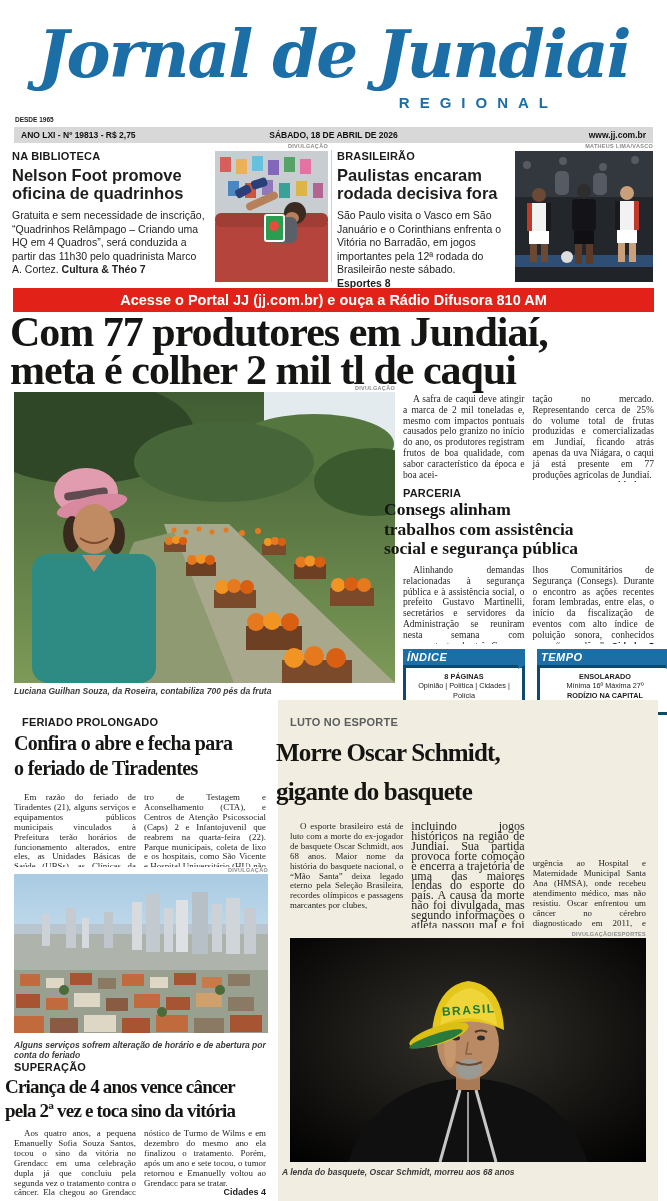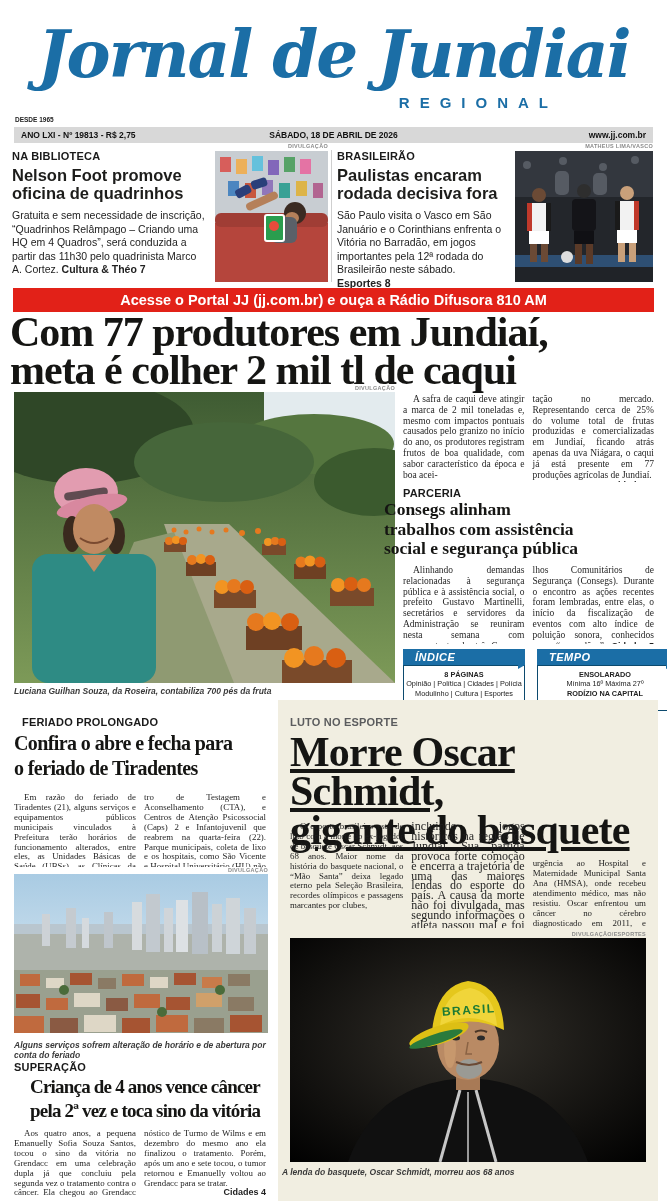--- a/index.html
+++ b/index.html
@@ -61,28 +61,28 @@
   .cols .col + .col{margin-left:8px;}
   .col .indent{text-indent:10px;display:block;}
   .ref{float:right;font-weight:bold;font-family:"Liberation Sans",sans-serif;font-size:9px;}
   .caption{font-size:8.5px;font-weight:bold;font-style:italic;color:#3a3a3a;}
   .sec-head{font-family:"Liberation Serif",serif;font-weight:bold;color:#151513;}
   .sec-head span{display:block;}
   
   .infobox{width:122px;}
   .infobox .hd{
     position:relative;background:var(--brand);color:#fff;height:16px;line-height:16px;
-    font-weight:bold;font-style:italic;font-size:11px;padding-left:12px;letter-spacing:.5px;
+    font-weight:bold;font-style:italic;font-size:11px;padding-left:4px;letter-spacing:.5px;
   }
   .infobox .hd::after{
     content:"";position:absolute;right:0;bottom:-4px;border-style:solid;
     border-width:0 0 4px 7px;border-color:transparent transparent transparent var(--brand);
   }
   .infobox .bd{
-    border:1px solid #0c4a6e;background:#fff;padding:4px 2px 3px;
+    border:3px solid #0c4a6e;background:#fff;padding:4px 2px 3px;
     font-size:7.3px;line-height:9.3px;text-align:center;color:#222;
   }
   .infobox .bd b{display:block;}
   
   .cream{top:700px;left:278px;width:380px;height:501px;background:var(--cream);}
   
   svg{display:block;}
 </style>
 </head>
 <body>
@@ -375,33 +375,33 @@
         <rect x="216" y="141" width="32" height="17" fill="#a65432"></rect>
       <circle cx="50" cy="116" r="5" fill="#4a6b3a"></circle>
         <circle cx="148" cy="138" r="5" fill="#4a6b3a"></circle>
         <circle cx="206" cy="116" r="5" fill="#4a6b3a"></circle>
     </g>
   </svg>
 </div>
 <div class="abs caption" style="top:1040px;left:14px;width:258px;">Alguns serviços sofrem alteração de horário e de abertura por conta do feriado</div>
 
 <div class="abs kicker" style="top:1061px;left:14px;">SUPERAÇÃO</div>
-<div class="abs sec-head" style="top:1075px;left:30px;width:260px;font-size:19px;line-height:24px;letter-spacing:-0.8px;">
+<div class="abs sec-head" style="top:1075px;left:5px;width:260px;font-size:19px;line-height:24px;letter-spacing:-0.8px;">
   <span>Criança de 4 anos vence câncer</span>
   <span>pela 2ª vez e toca sino da vitória</span>
 </div>
 <div class="abs cols" style="top:1129px;left:14px;width:252px;height:70px;">
   <div class="col serifbody" style="font-size:8.9px;line-height:9.9px;">
       <span class="indent">Aos quatro anos, a pequena Emanuelly Sofia Souza Santos, tocou o sino da vitória no Grendacc em uma celebração dupla já que concluiu pela segunda vez o tratamento contra o câncer. Ela chegou ao Grendacc em 2023 com diag-</span>
     </div>
   <div class="col serifbody" style="font-size:8.9px;line-height:9.9px;"><span>nóstico de Turmo de Wilms e em dezembro do mesmo ano ela finalizou o tratamento. Porém, após um ano e sete tocou, o tumor retornou e Emanuelly voltou ao Grendacc para se tratar. </span><b class="ref">Cidades 4</b></div>
 </div>
 
 <div class="abs kicker gray" style="top:716px;left:290px;">LUTO NO ESPORTE</div>
-<div class="abs sec-head" style="top:733px;left:290px;width:360px;font-size:42px;line-height:39px;letter-spacing:-0.8px;text-decoration:underline;">
+<div class="abs sec-head" style="top:733px;left:276px;width:360px;font-size:25px;line-height:39px;letter-spacing:-0.8px;">
   <span>Morre Oscar Schmidt,</span>
   <span>gigante do basquete</span>
 </div>
 <div class="abs cols" style="top:822px;left:290px;width:356px;height:106px;">
   <div class="col serifbody" style="font-size:8.9px;line-height:9.9px;">
       <span class="indent">O esporte brasileiro está de luto com a morte do ex-jogador de basquete Oscar Schmidt, aos 68 anos. Maior nome da história do basquete nacional, o “Mão Santa” deixa legado eterno pela Seleção Brasileira, recordes olímpicos e passagens marcantes por clubes,</span>
     </div>
   <div class="col serifbody" style="font-size:12px;line-height:9.9px;"><span>incluindo jogos históricos na região de Jundiaí. Sua partida provoca forte comoção e encerra a trajetória de uma das maiores lendas do esporte do país. A causa da morte não foi divulgada, mas segundo informações o atleta passou mal e foi levado com</span></div>
   <div class="col serifbody" style="font-size:8.9px;line-height:10px;margin-top:36px;"><span>urgência ao Hospital e Maternidade Municipal Santa Ana (HMSA), onde recebeu atendimento médico, mas não resistiu. Oscar enfrentou um câncer no cérebro diagnosticado em 2011, e considerou-se curado em 2022. </span><b class="ref">Esportes 8</b></div>
 </div>

